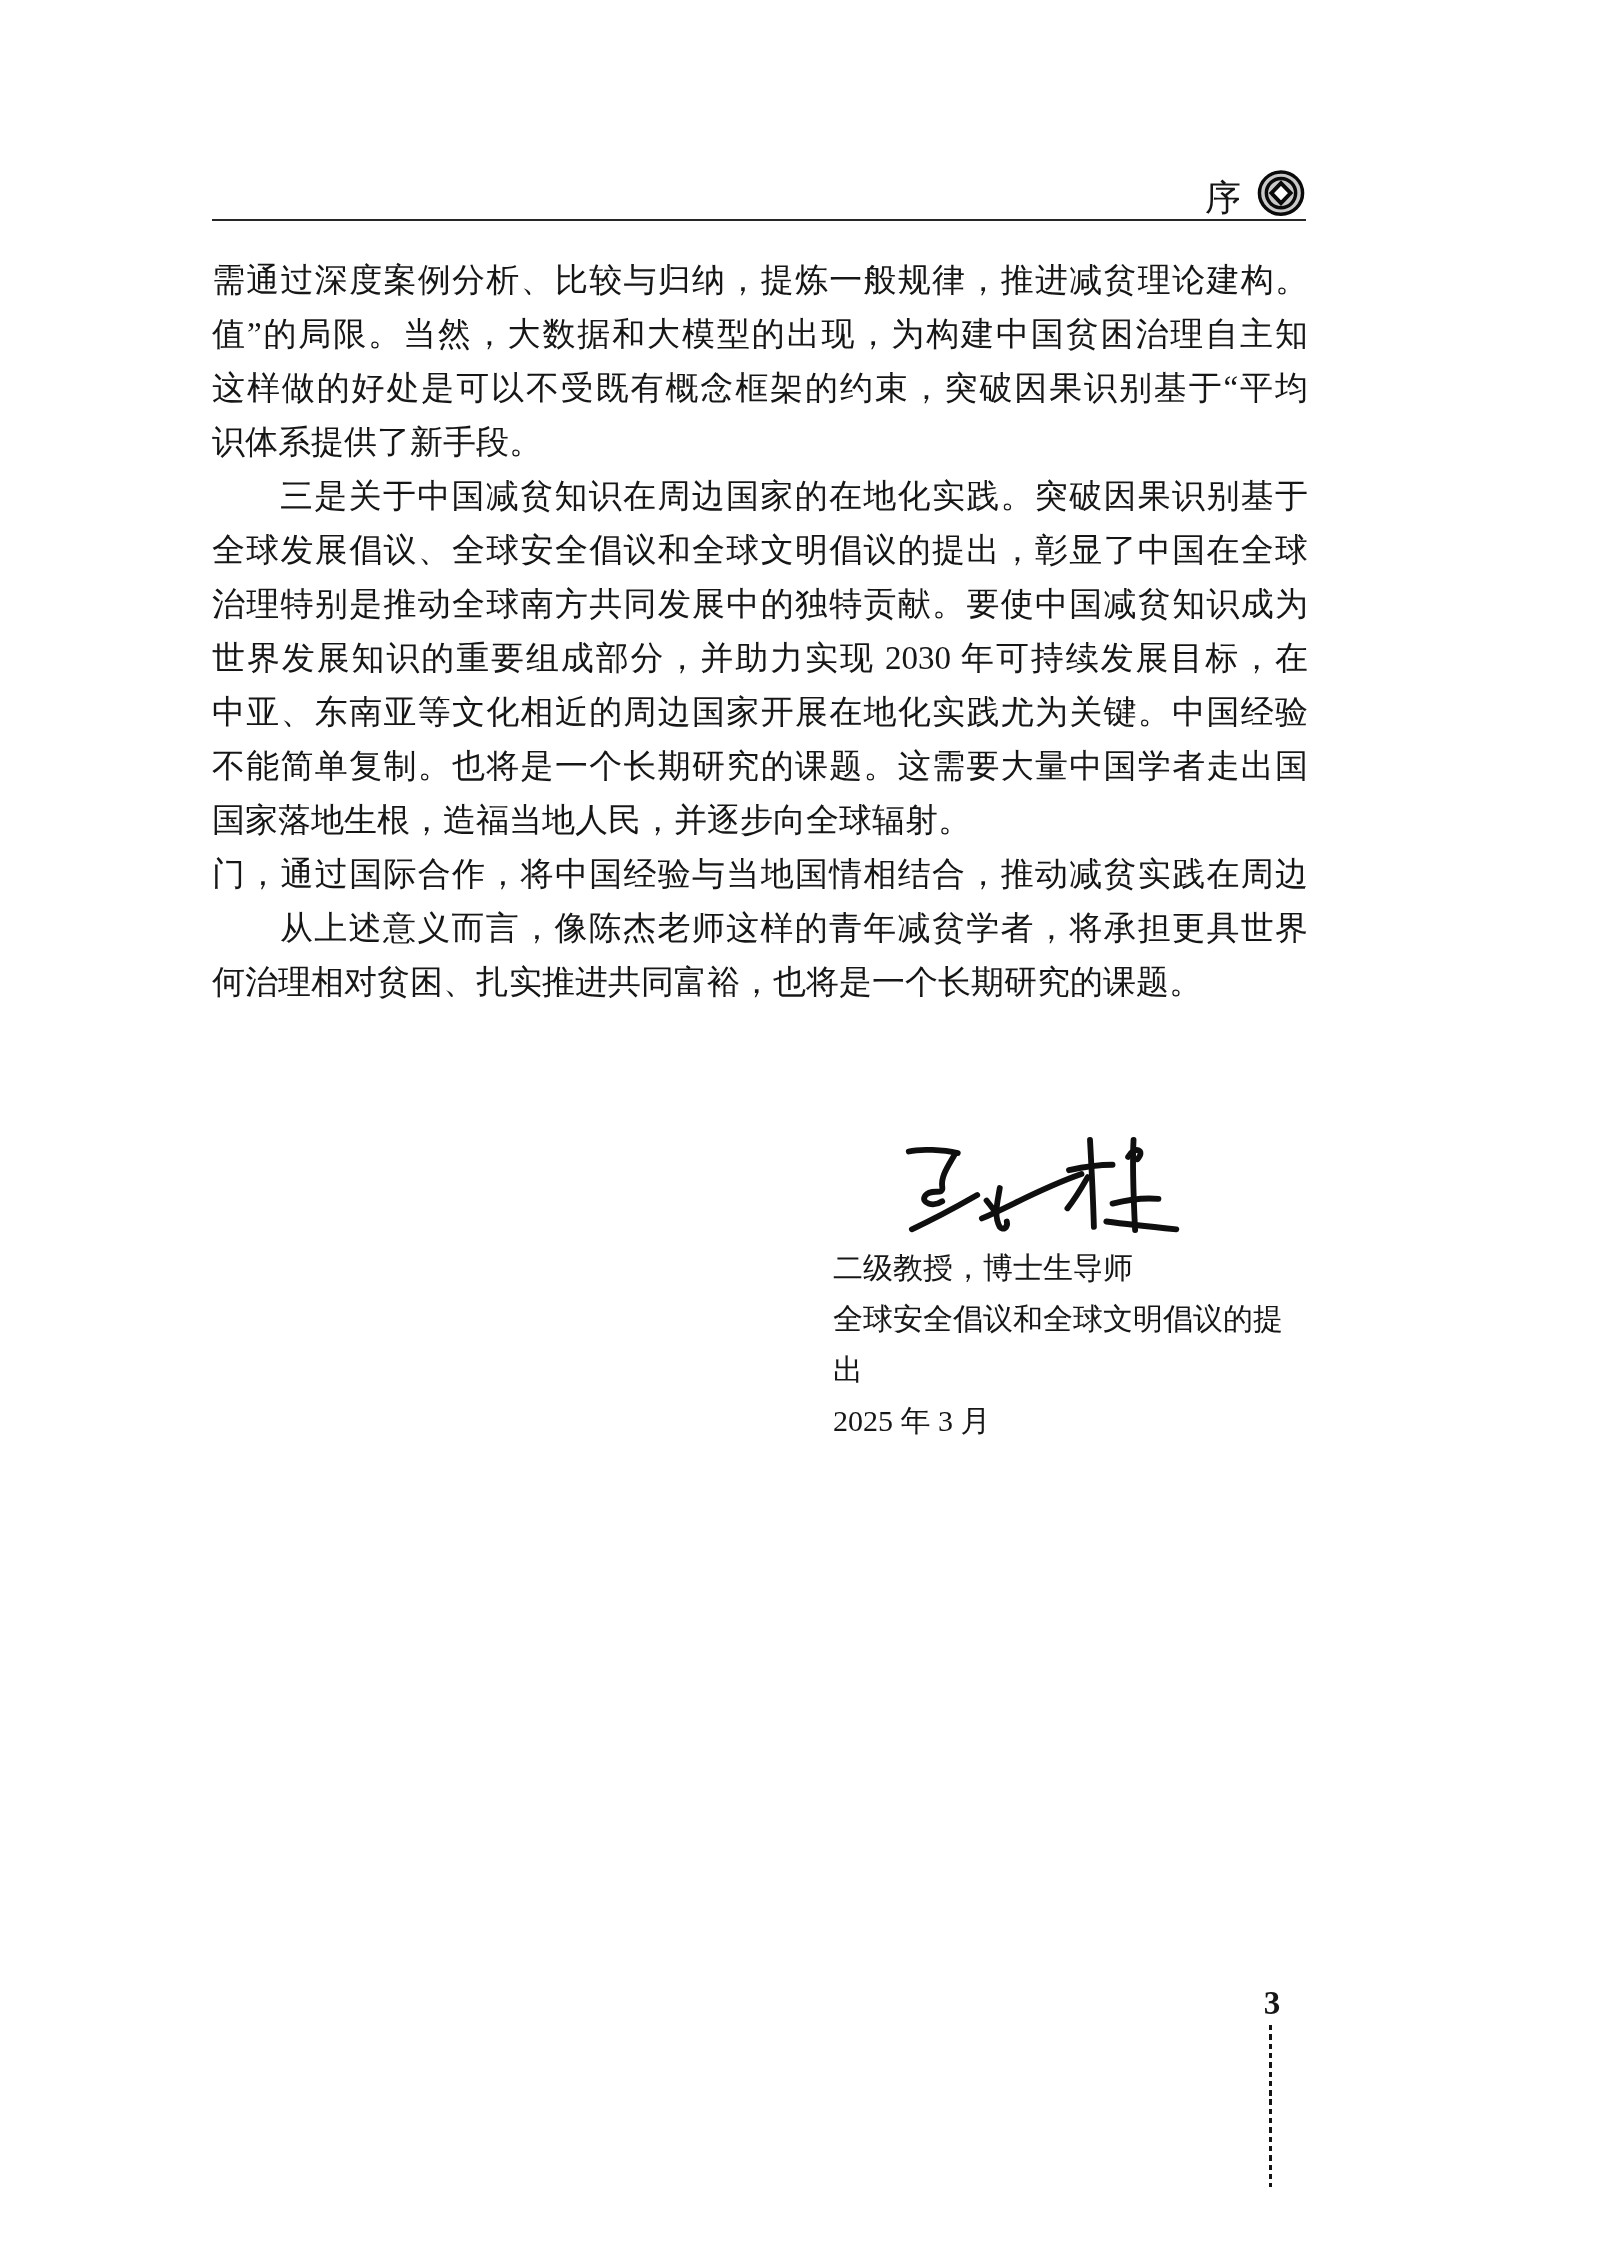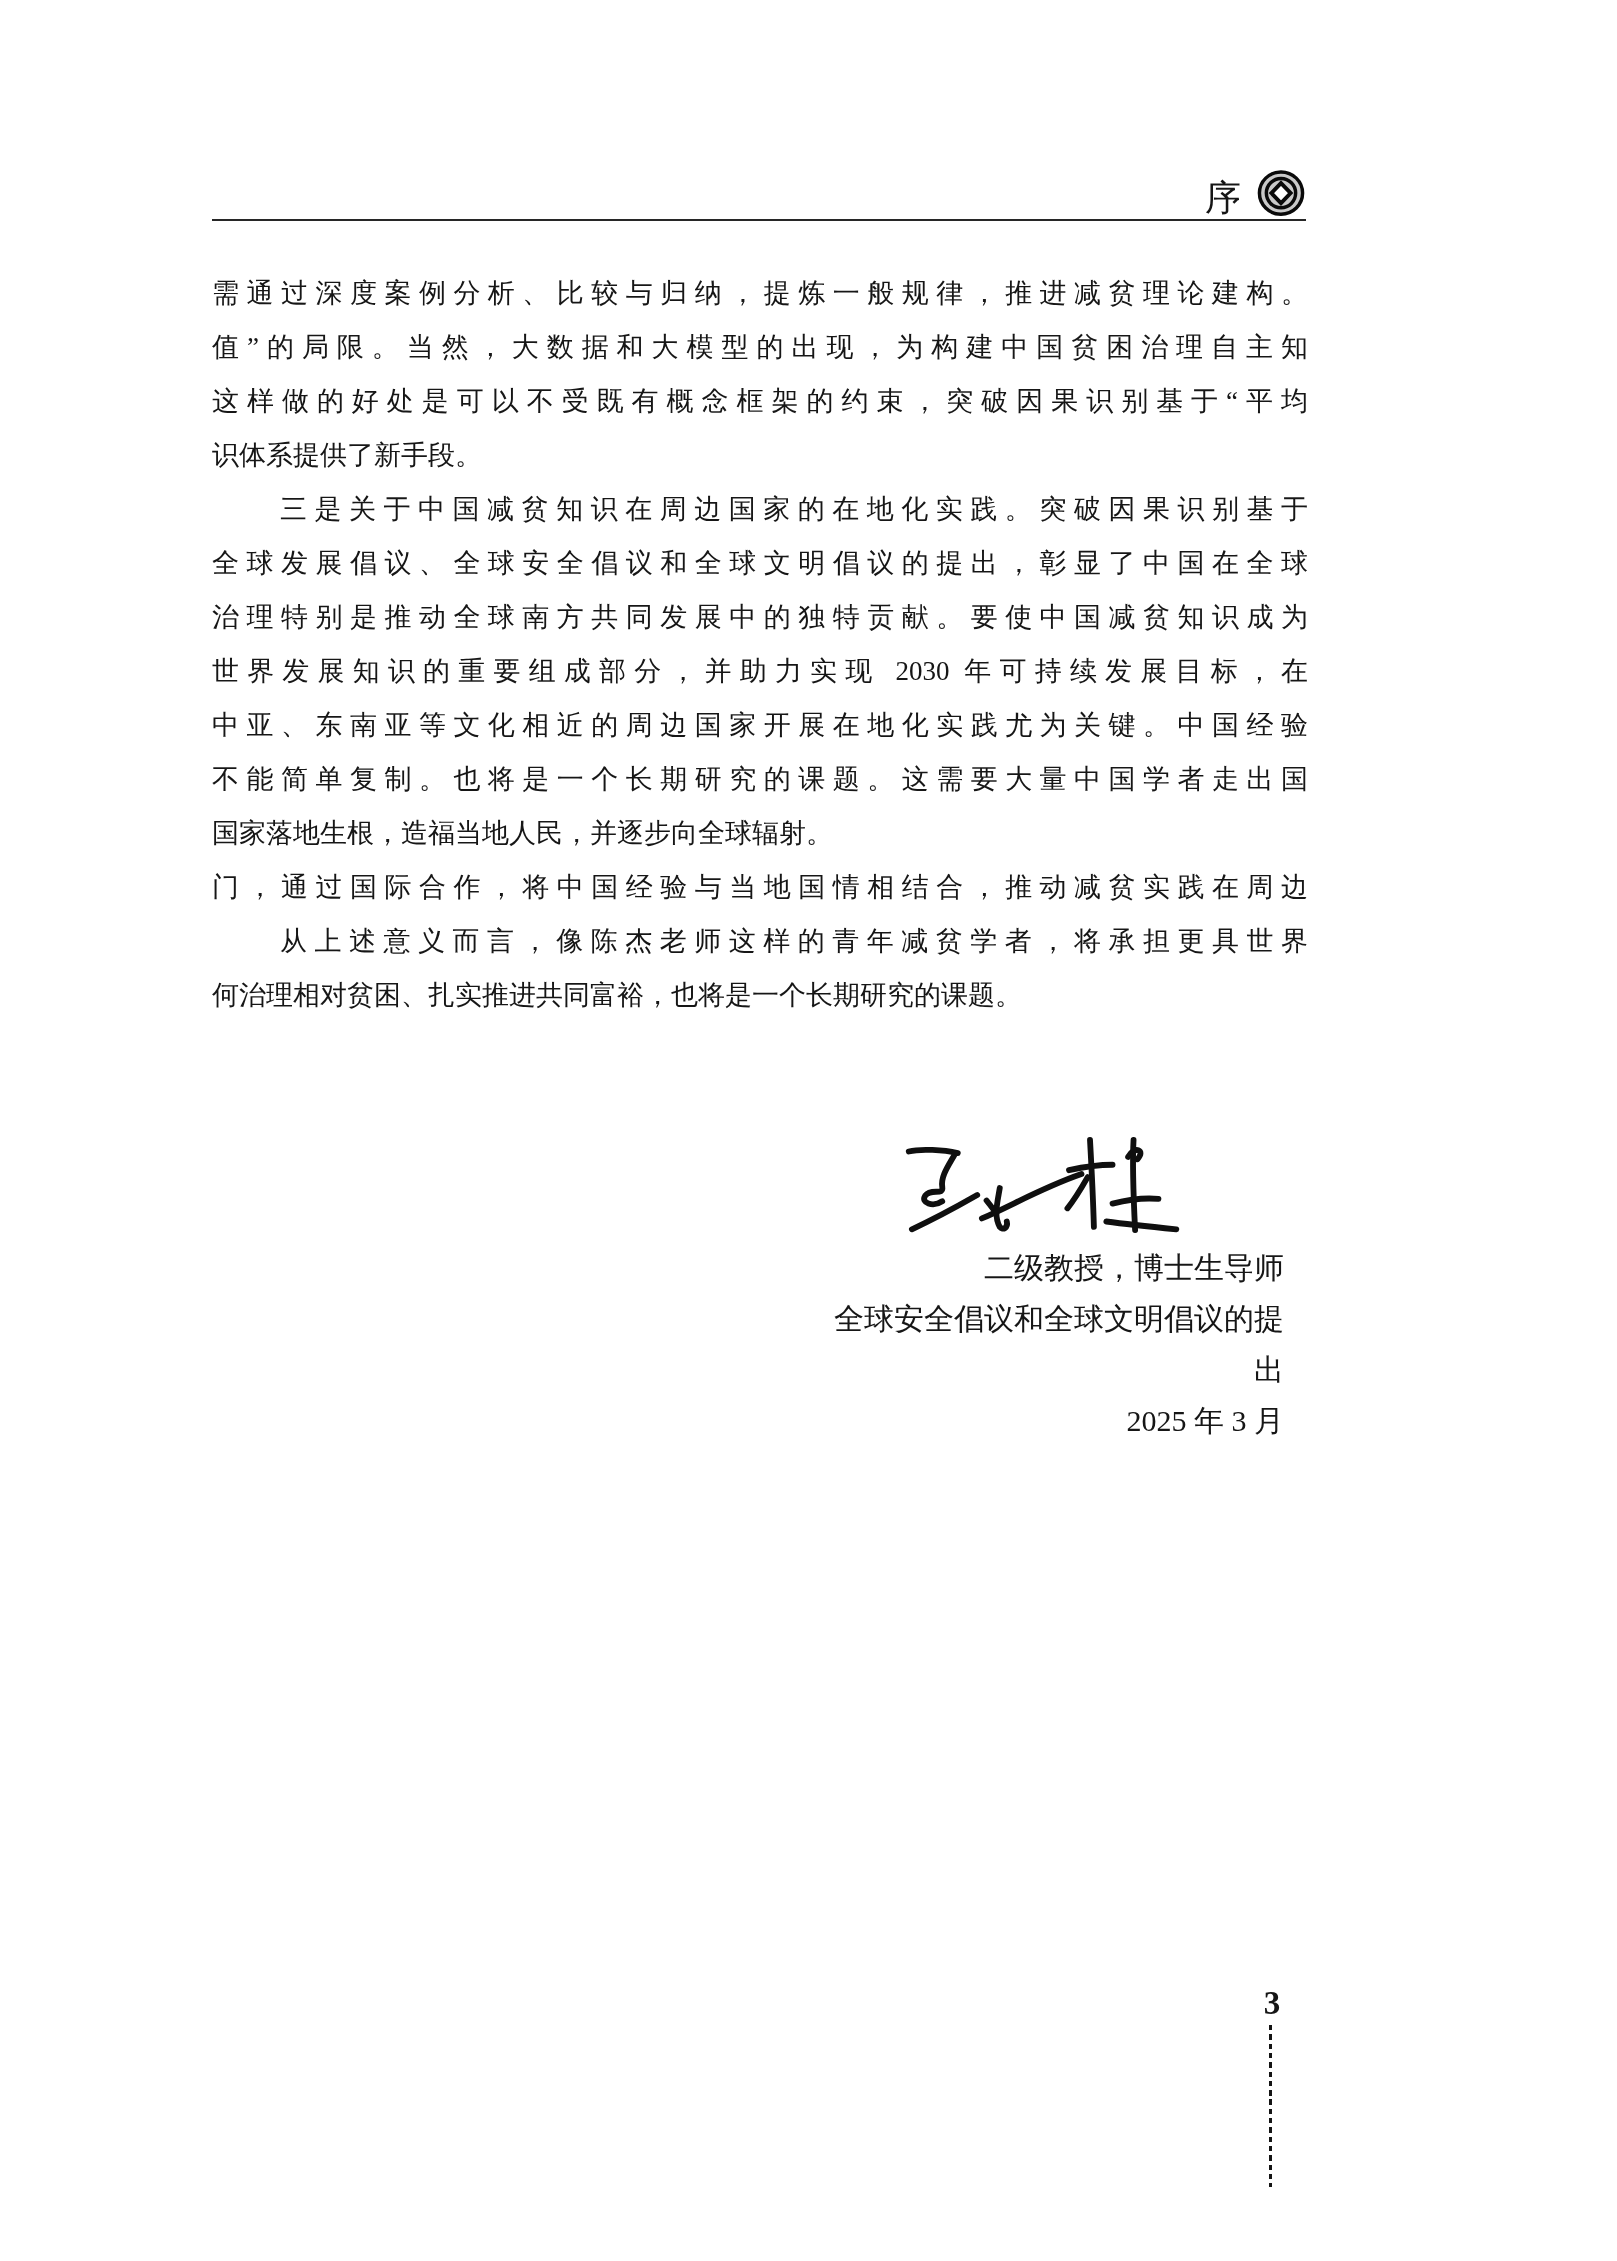--- a/index.html
+++ b/index.html
@@ -19,39 +19,39 @@
     font-size:36px; line-height:1; letter-spacing:0;
   }
   .coin { position:absolute; left:1257px; top:170px; }
   .header-rule {
     position:absolute; left:212px; top:219px;
     width:1094px; height:2.3px; background:#272727;
   }
 
   
   .body-text {
-    position:absolute; left:212px; top:266px; width:1096px;
-    font-size:27px; line-height:54px;
+    position:absolute; left:212px; top:253px; width:1096px;
+    font-size:33px; line-height:54px;
   }
   .body-line {
     height:54px; overflow:hidden;
     text-align:justify; text-align-last:justify;
   }
   .body-line.indent { text-indent:68px; }
   .body-line.last { text-align-last:left; }
 
   
   .signature-svg { position:absolute; left:901px; top:1135px; }
   .signature-svg path {
     fill:none; stroke:#0f0f0f; stroke-width:7.5;
     stroke-linecap:round; stroke-linejoin:round;
   }
   .byline {
     position:absolute; left:833px; top:1242px; width:451px;
-    text-align:right; font-size:30px; line-height:51px;
+    text-align:left; font-size:30px; line-height:51px;
   }
 
   
   .page-number {
     position:absolute; left:1250px; top:1987px; width:44px;
     text-align:center; font-size:33px; font-weight:bold; line-height:1;
   }
   .footer-dash-rule {
     position:absolute; left:1269px; top:2025px; width:3.1px; height:162px;
     background:repeating-linear-gradient(to bottom,

